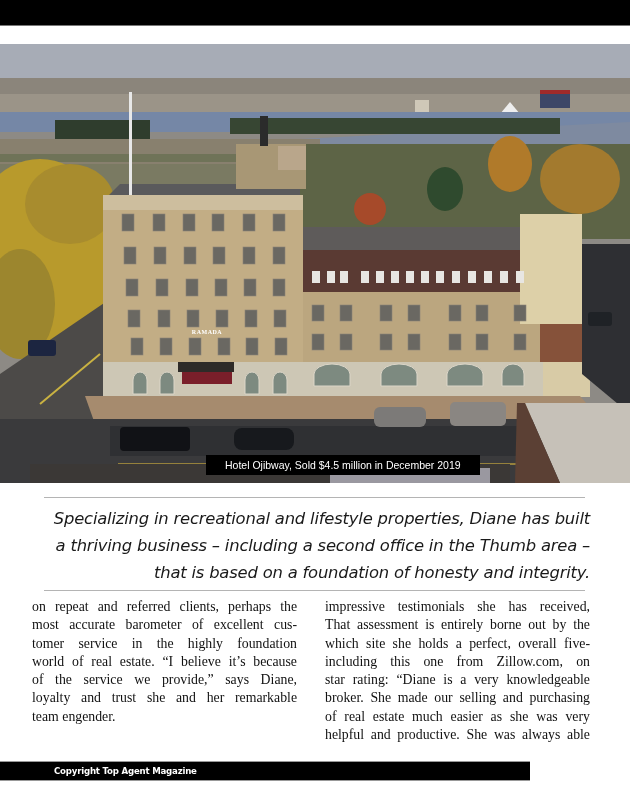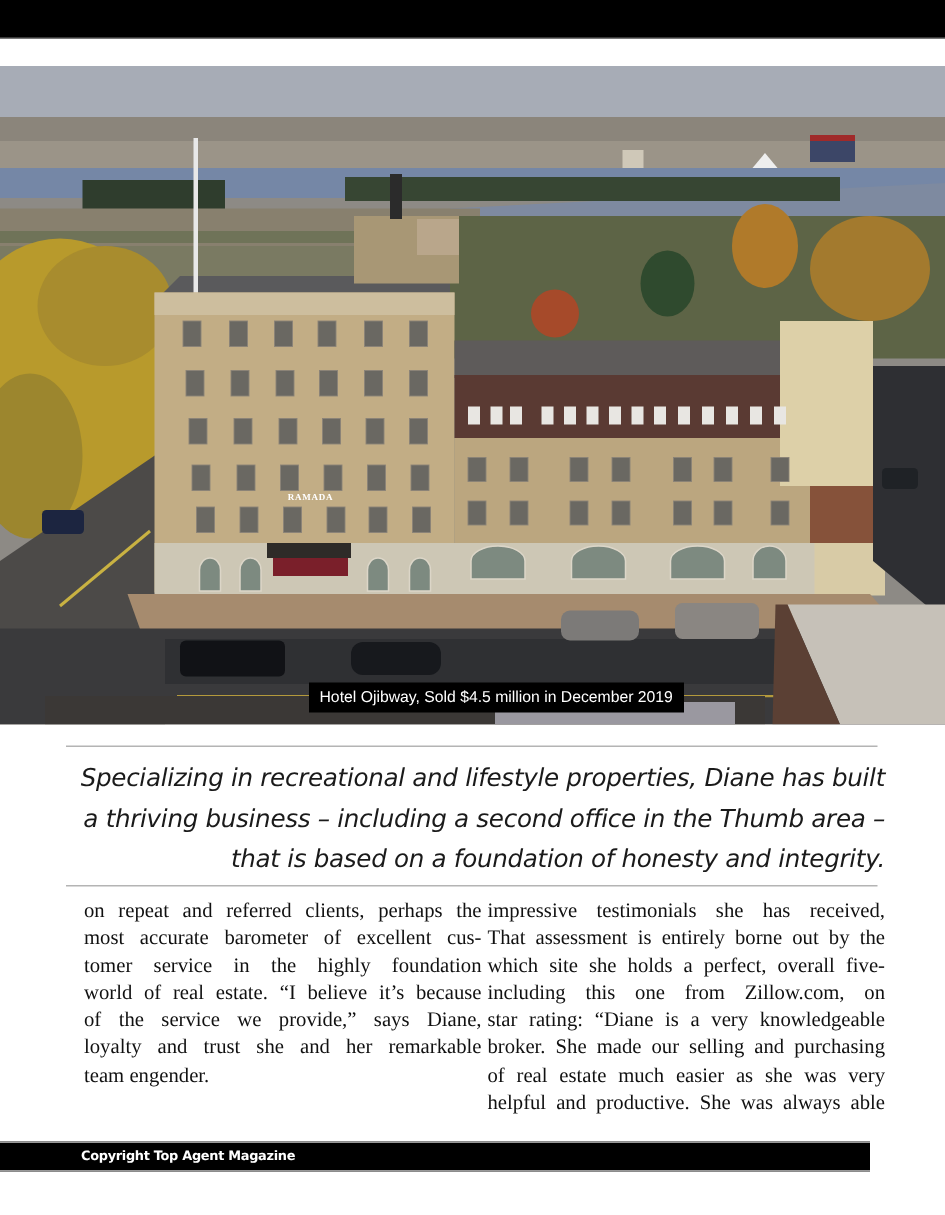--- a/index.html
+++ b/index.html
@@ -5,37 +5,37 @@
     * { box-sizing: border-box; margin: 0; padding: 0; }
     html, body { width: 630px; height: 810px; background: #ffffff; overflow: hidden; }
     body { position: relative; font-family: "Liberation Serif", serif; color: #111; }
 
     .top-bar { position: absolute; left: 0; top: 0; width: 630px; height: 26px; background: #000; border-bottom: 1px solid #777; }
 
     .photo { position: absolute; left: 0; top: 44px; width: 630px; height: 439px; overflow: hidden; background: #8d8a85; }
     .photo svg { position: absolute; left: 0; top: 0; width: 630px; height: 439px; }
 
     .caption { position: absolute; left: 206px; top: 455px; height: 20px; background: #000; color: #fff;
-      font-family: "Liberation Sans", sans-serif; font-size: 10.5px; line-height: 20px; padding: 0 7px; white-space: nowrap; }
+      font-family: "Liberation Sans", sans-serif; font-size: 10.5px; line-height: 20px; padding: 0 19px; white-space: nowrap; }
 
     .rule { position: absolute; left: 44px; width: 541px; height: 1px; background: #b4b4b4; }
     .rule.top { top: 497px; }
     .rule.bottom { top: 590px; }
 
     .pull-quote { position: absolute; left: 40px; top: 505px; width: 550px; text-align: right;
       font-family: "DejaVu Sans", sans-serif; font-style: italic; font-size: 16.4px; line-height: 27px; color: #1a1a1a; letter-spacing: -0.2px; }
     .pull-quote span { display: block; white-space: nowrap; }
 
     .col { position: absolute; top: 598px; width: 265px; font-size: 13.8px; line-height: 18.3px; text-align: justify; color: #111; }
-    .col.left { left: 56px; }
+    .col.left { left: 32px; }
     .col.right { left: 325px; }
     .col span { display: block; text-align-last: justify; white-space: nowrap; }
     .col span.last { text-align-last: left; }
 
-    .footer-bar { position: absolute; left: 0; top: 761px; width: 580px; height: 20px; background: #000;
+    .footer-bar { position: absolute; left: 0; top: 761px; width: 530px; height: 20px; background: #000;
       border-top: 1px solid #999; border-bottom: 1px solid #999; text-decoration: underline; }
     .footer-text { position: absolute; left: 54px; top: 0; line-height: 18px; color: #fff;
       font-family: "DejaVu Sans", sans-serif; font-weight: bold; font-size: 8.6px; letter-spacing: -0.2px; }
   </style>
 </head>
 <body>
 
 <div class="top-bar"></div>
 
 <div class="photo">

